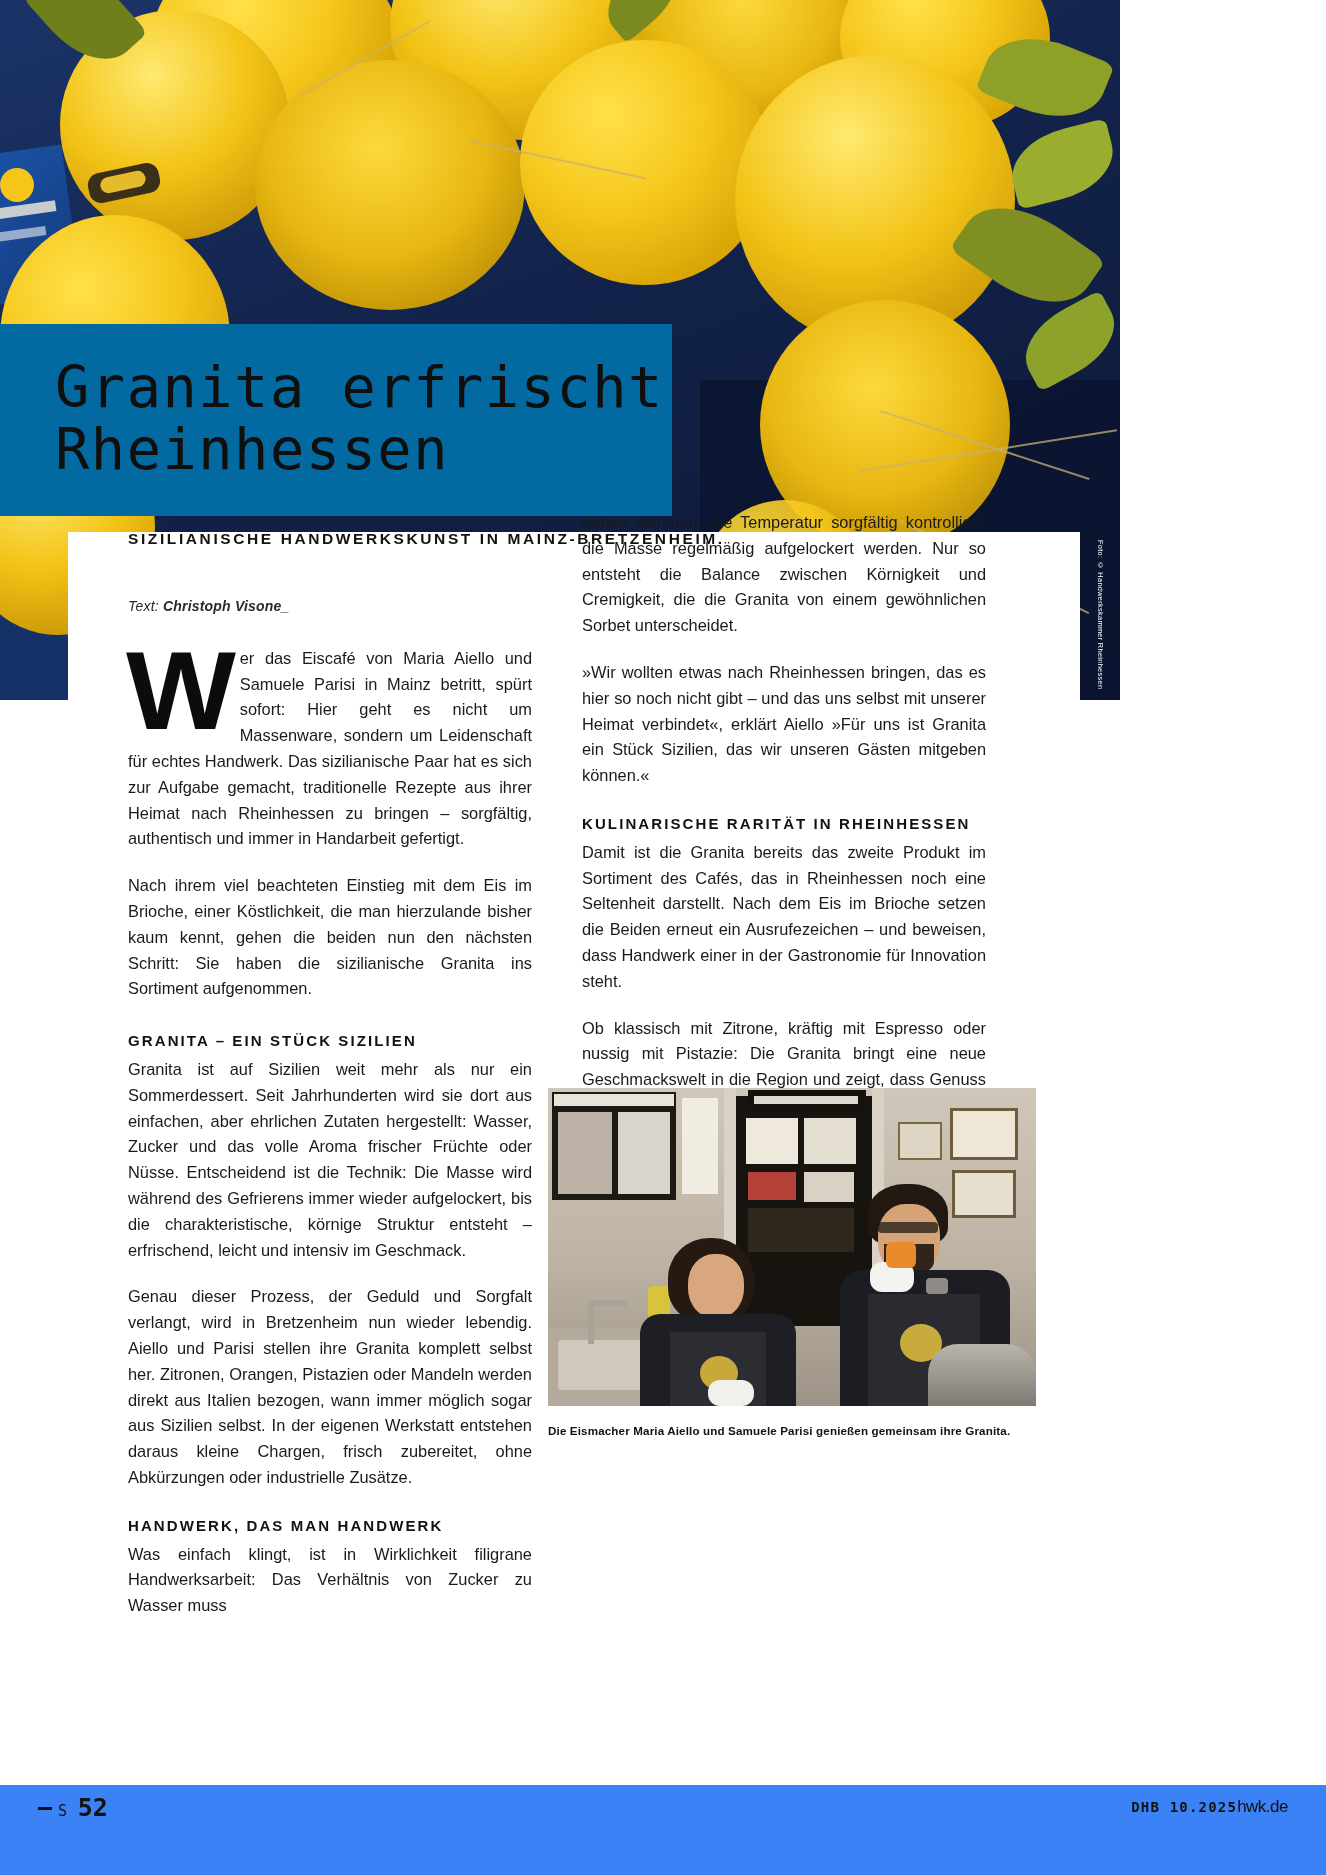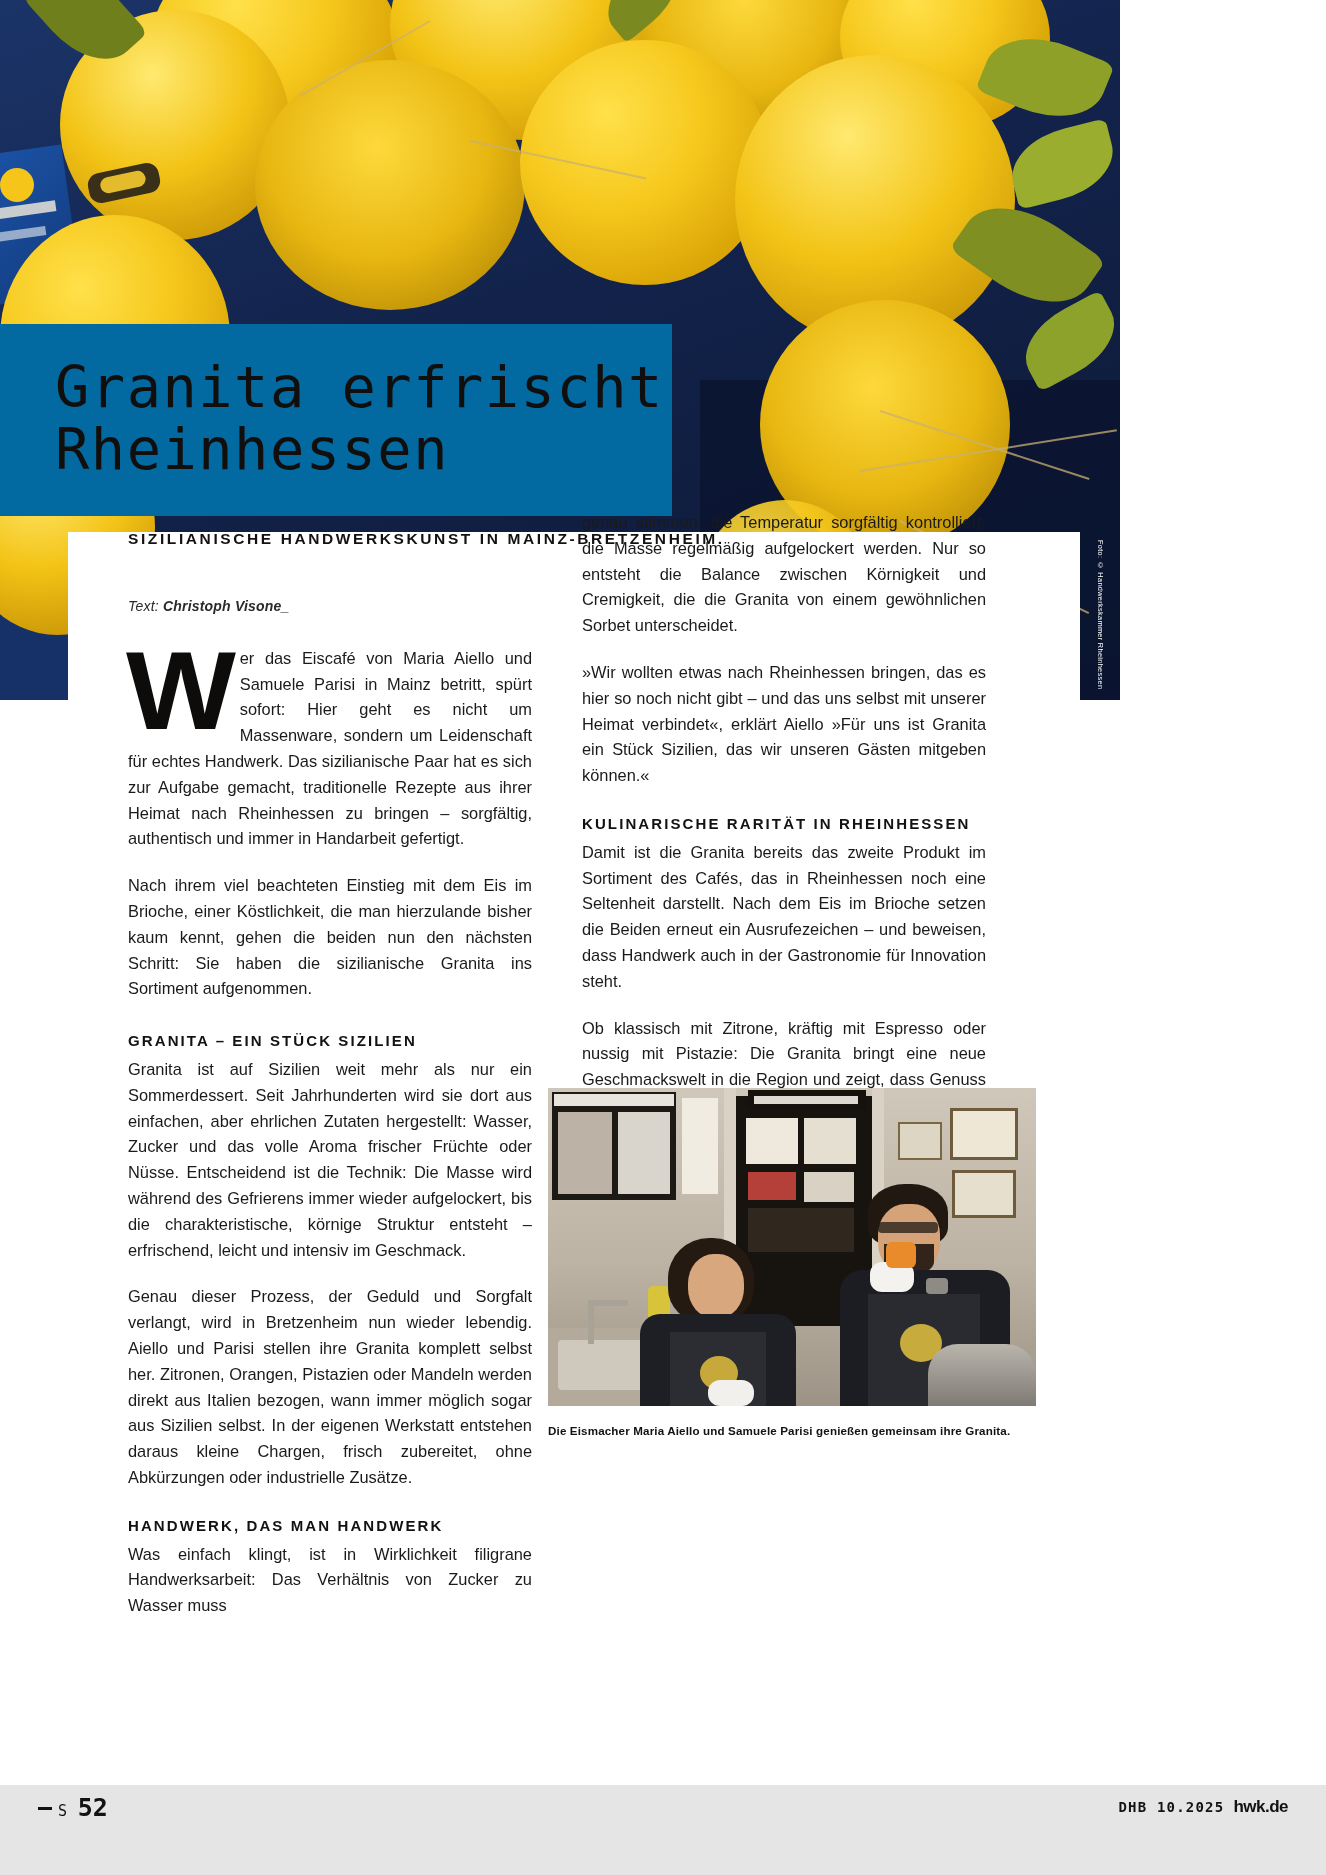--- a/index.html
+++ b/index.html
@@ -106,40 +106,40 @@
     font-size:7.4px;color:#ffffff;letter-spacing:.3px;
     writing-mode:vertical-rl;
     font-family:"Liberation Sans", sans-serif;
     white-space:nowrap;
   }
   #credit1{left:1096px;top:540px;}
   #credit2{left:1040px;top:1092px;color:#ffffff;}
 
   
   #footer{
-    position:absolute;left:0;bottom:0;width:1326px;height:90px;background:#e5e5e5;
+    position:absolute;left:0;bottom:0;width:1326px;height:90px;background:#3b82f6;
   }
   .foot-rule{
     position:absolute;left:38px;top:22px;width:14px;height:3px;background:#141210;
   }
   #page-num{
     position:absolute;left:58px;top:8px;
     font-family:"DejaVu Sans Mono", monospace;
     color:#141210;
   }
   #page-num .s{font-size:15px;font-weight:400;letter-spacing:1px;}
   #page-num .n{font-size:25px;font-weight:700;letter-spacing:0px;}
   #foot-right{
     position:absolute;right:38px;top:12px;
     font-family:"DejaVu Sans Mono", monospace;
     font-size:14px;font-weight:700;letter-spacing:1.2px;color:#141210;
   }
   #foot-right .hwk{
     font-family:"Liberation Sans", sans-serif;
-    font-weight:700;font-size:17px;letter-spacing:-.5px;margin-left:9px;
+    font-weight:400;font-size:17px;letter-spacing:-.5px;
   }
 </style>
 </head>
 <body>
 
 <div id="hero">
 
   <div class="crate" style="left:0;top:0;width:1120px;height:700px;background:linear-gradient(160deg,#1b3468 0%,#12224a 45%,#0d1833 100%);"></div>
   <div class="crate" style="left:700px;top:380px;width:420px;height:320px;background:#0a1430;opacity:.8;"></div>
   <div class="crate" style="left:0;top:600px;width:760px;height:100px;background:#17336b;opacity:.9;"></div>
@@ -206,21 +206,21 @@
 
     <h3 class="sec">HANDWERK, DAS MAN HANDWERK</h3>
     <p class="body tight">Was einfach klingt, ist in Wirklichkeit filigrane Handwerksarbeit: Das Verhältnis von Zucker zu Wasser muss</p>
   </div>
 
   <div class="col" id="col-right">
     <p class="body">genau stimmen, die Temperatur sorgfältig kontrolliert, die Masse regelmäßig aufgelockert werden. Nur so entsteht die Balance zwischen Körnigkeit und Cremigkeit, die die Granita von einem gewöhnlichen Sorbet unterscheidet.</p>
     <p class="body">»Wir wollten etwas nach Rheinhessen bringen, das es hier so noch nicht gibt – und das uns selbst mit unserer Heimat verbindet«, erklärt Aiello »Für uns ist Granita ein Stück Sizilien, das wir unseren Gästen mitgeben können.«</p>
 
     <h3 class="sec">KULINARISCHE RARITÄT IN RHEINHESSEN</h3>
-    <p class="body">Damit ist die Granita bereits das zweite Produkt im Sortiment des Cafés, das in Rheinhessen noch eine Seltenheit darstellt. Nach dem Eis im Brioche setzen die Beiden erneut ein Ausrufezeichen – und beweisen, dass Handwerk auch in der Gastronomie für Innovation steht.</p>
+    <p class="body">Damit ist die Granita bereits das zweite Produkt im Sortiment des Cafés, das in Rheinhessen noch eine Seltenheit darstellt. Nach dem Eis im Brioche setzen die Beiden erneut ein Ausrufezeichen – und beweisen, dass Handwerk einer in der Gastronomie für Innovation steht.</p>
     <p class="body">Ob klassisch mit Zitrone, kräftig mit Espresso oder nussig mit Pistazie: Die Granita bringt eine neue Geschmackswelt in die Region und zeigt, dass Genuss und Handwerk untrennbar zusammengehören.</p>
   </div>
 </div>
 
 <div id="photo2">
 
   <div class="blk" style="left:0;top:0;width:488px;height:318px;background:linear-gradient(180deg,#cfc7ba 0%,#bdb3a4 55%,#9c9386 100%);"></div>
 
   <div class="blk" style="left:186px;top:8px;width:140px;height:230px;background:#17130f;"></div>
   <div class="blk" style="left:176px;top:0;width:12px;height:250px;background:#dad2c4;"></div>

